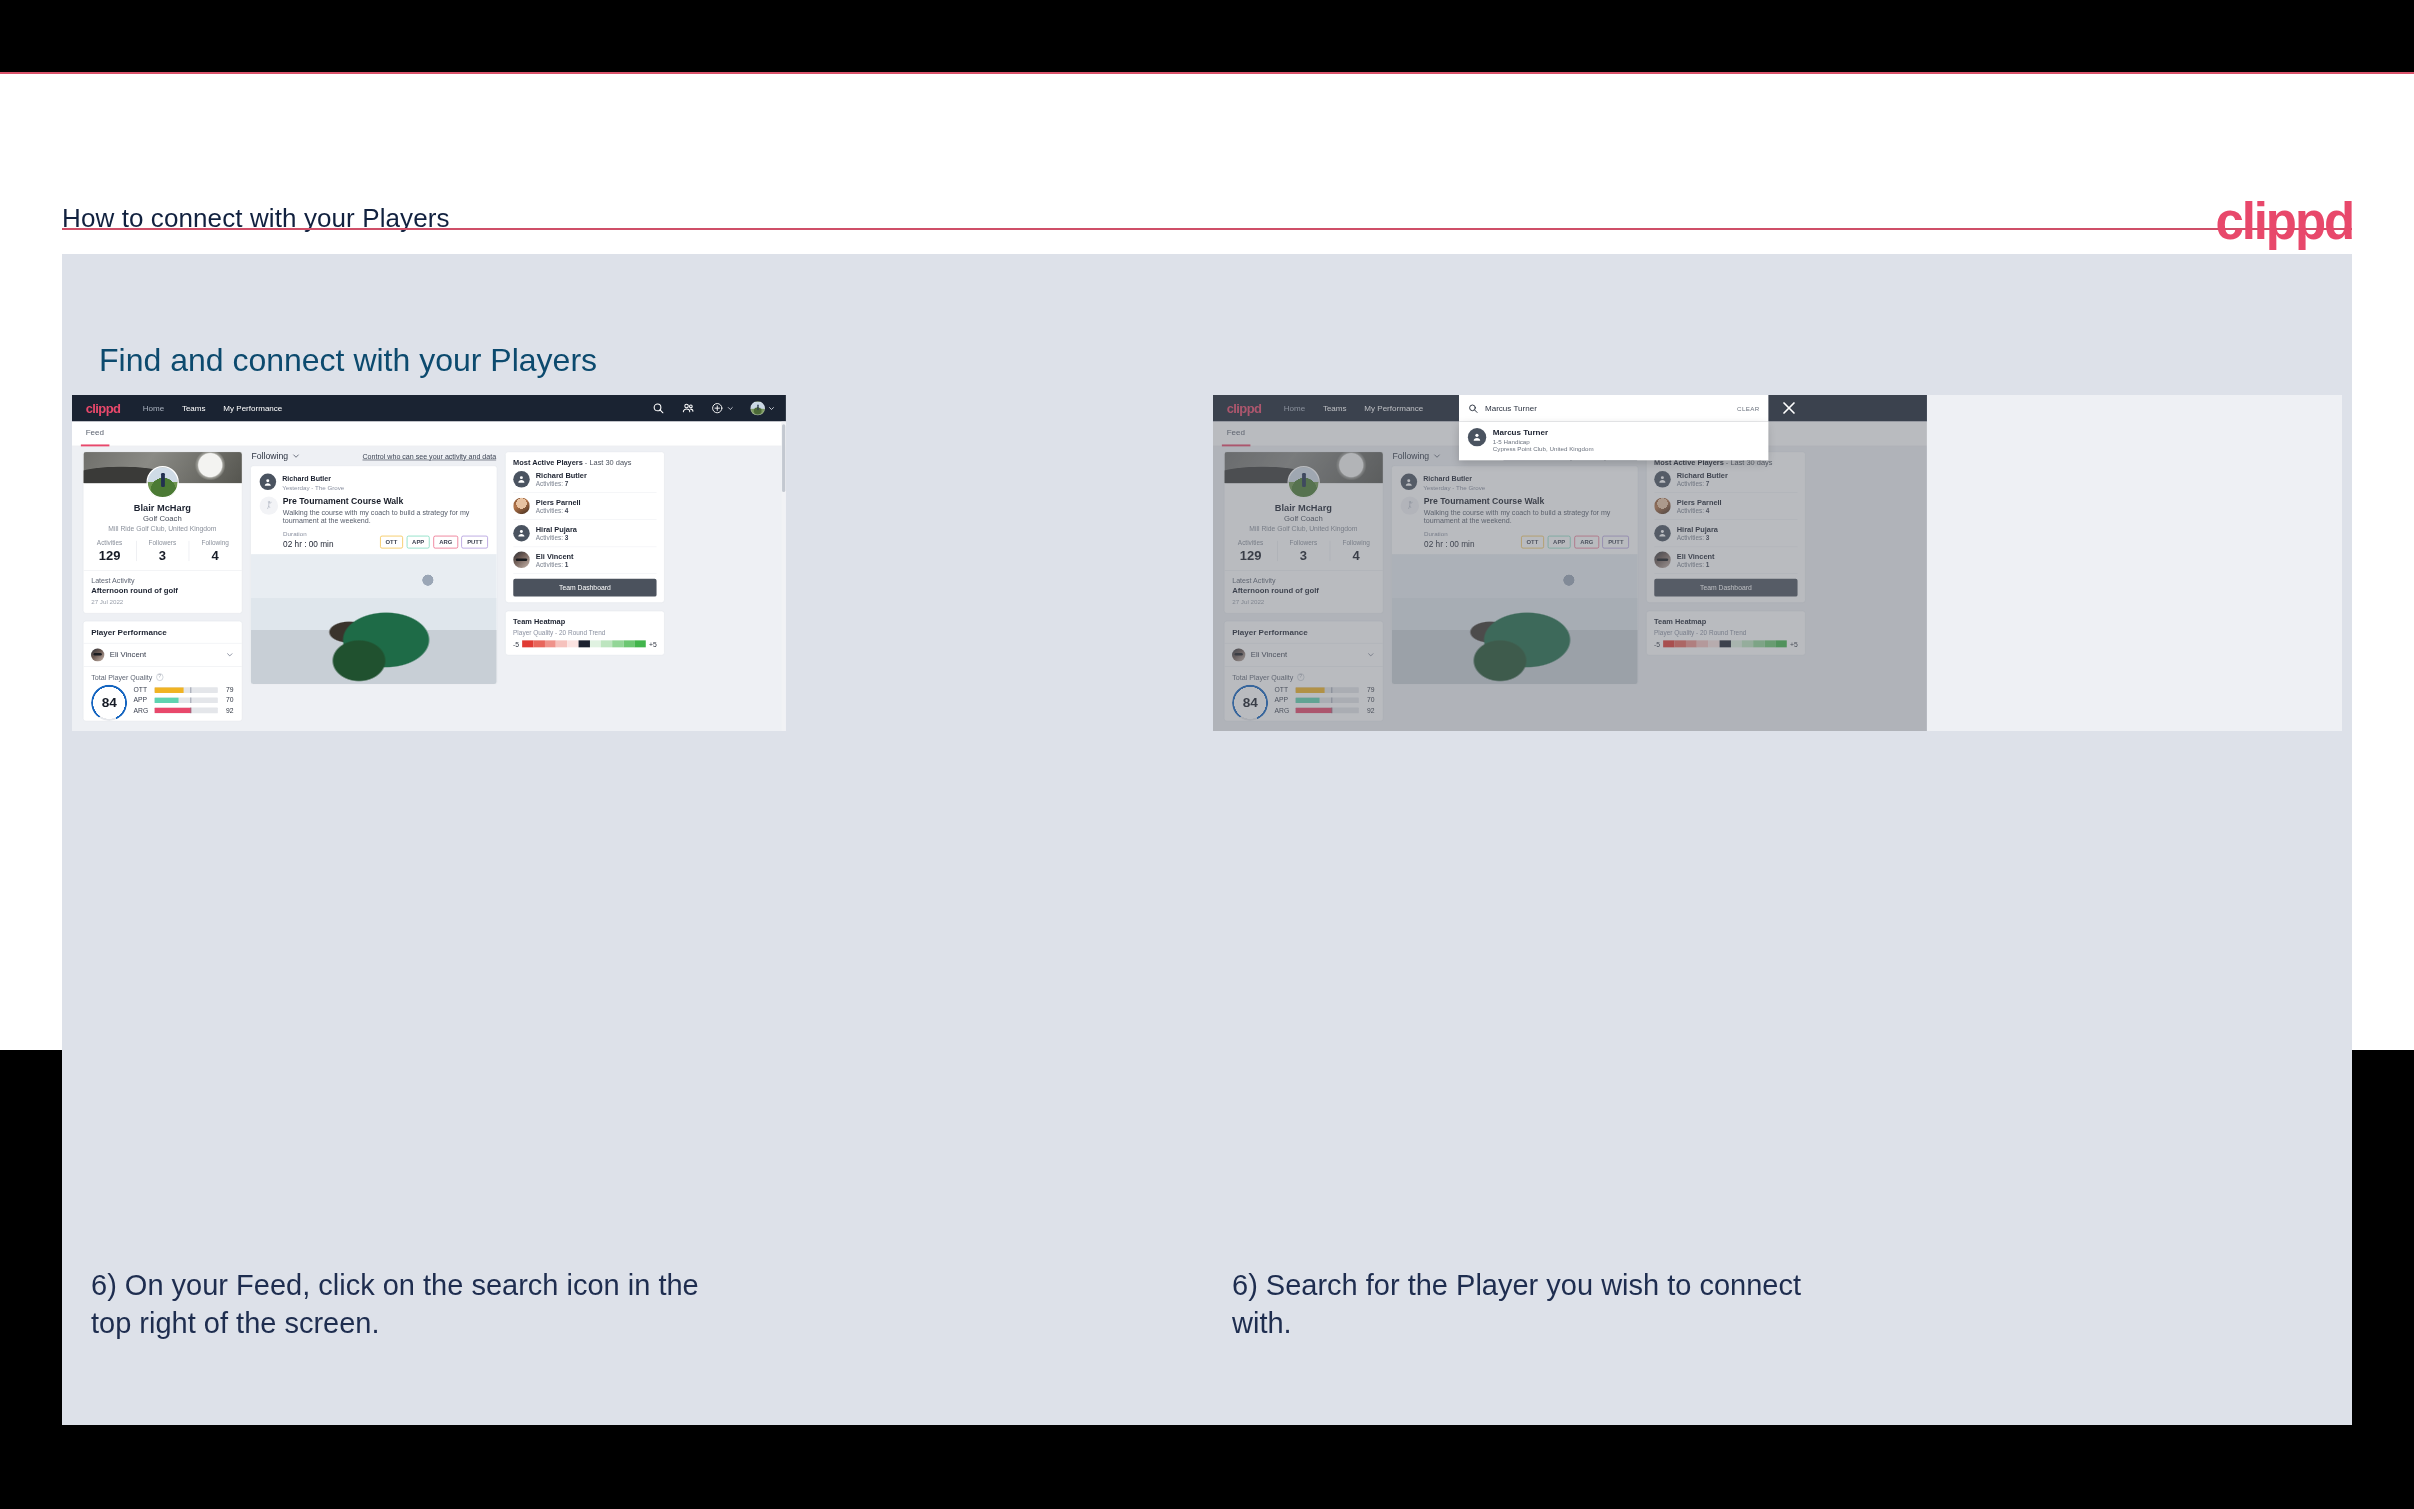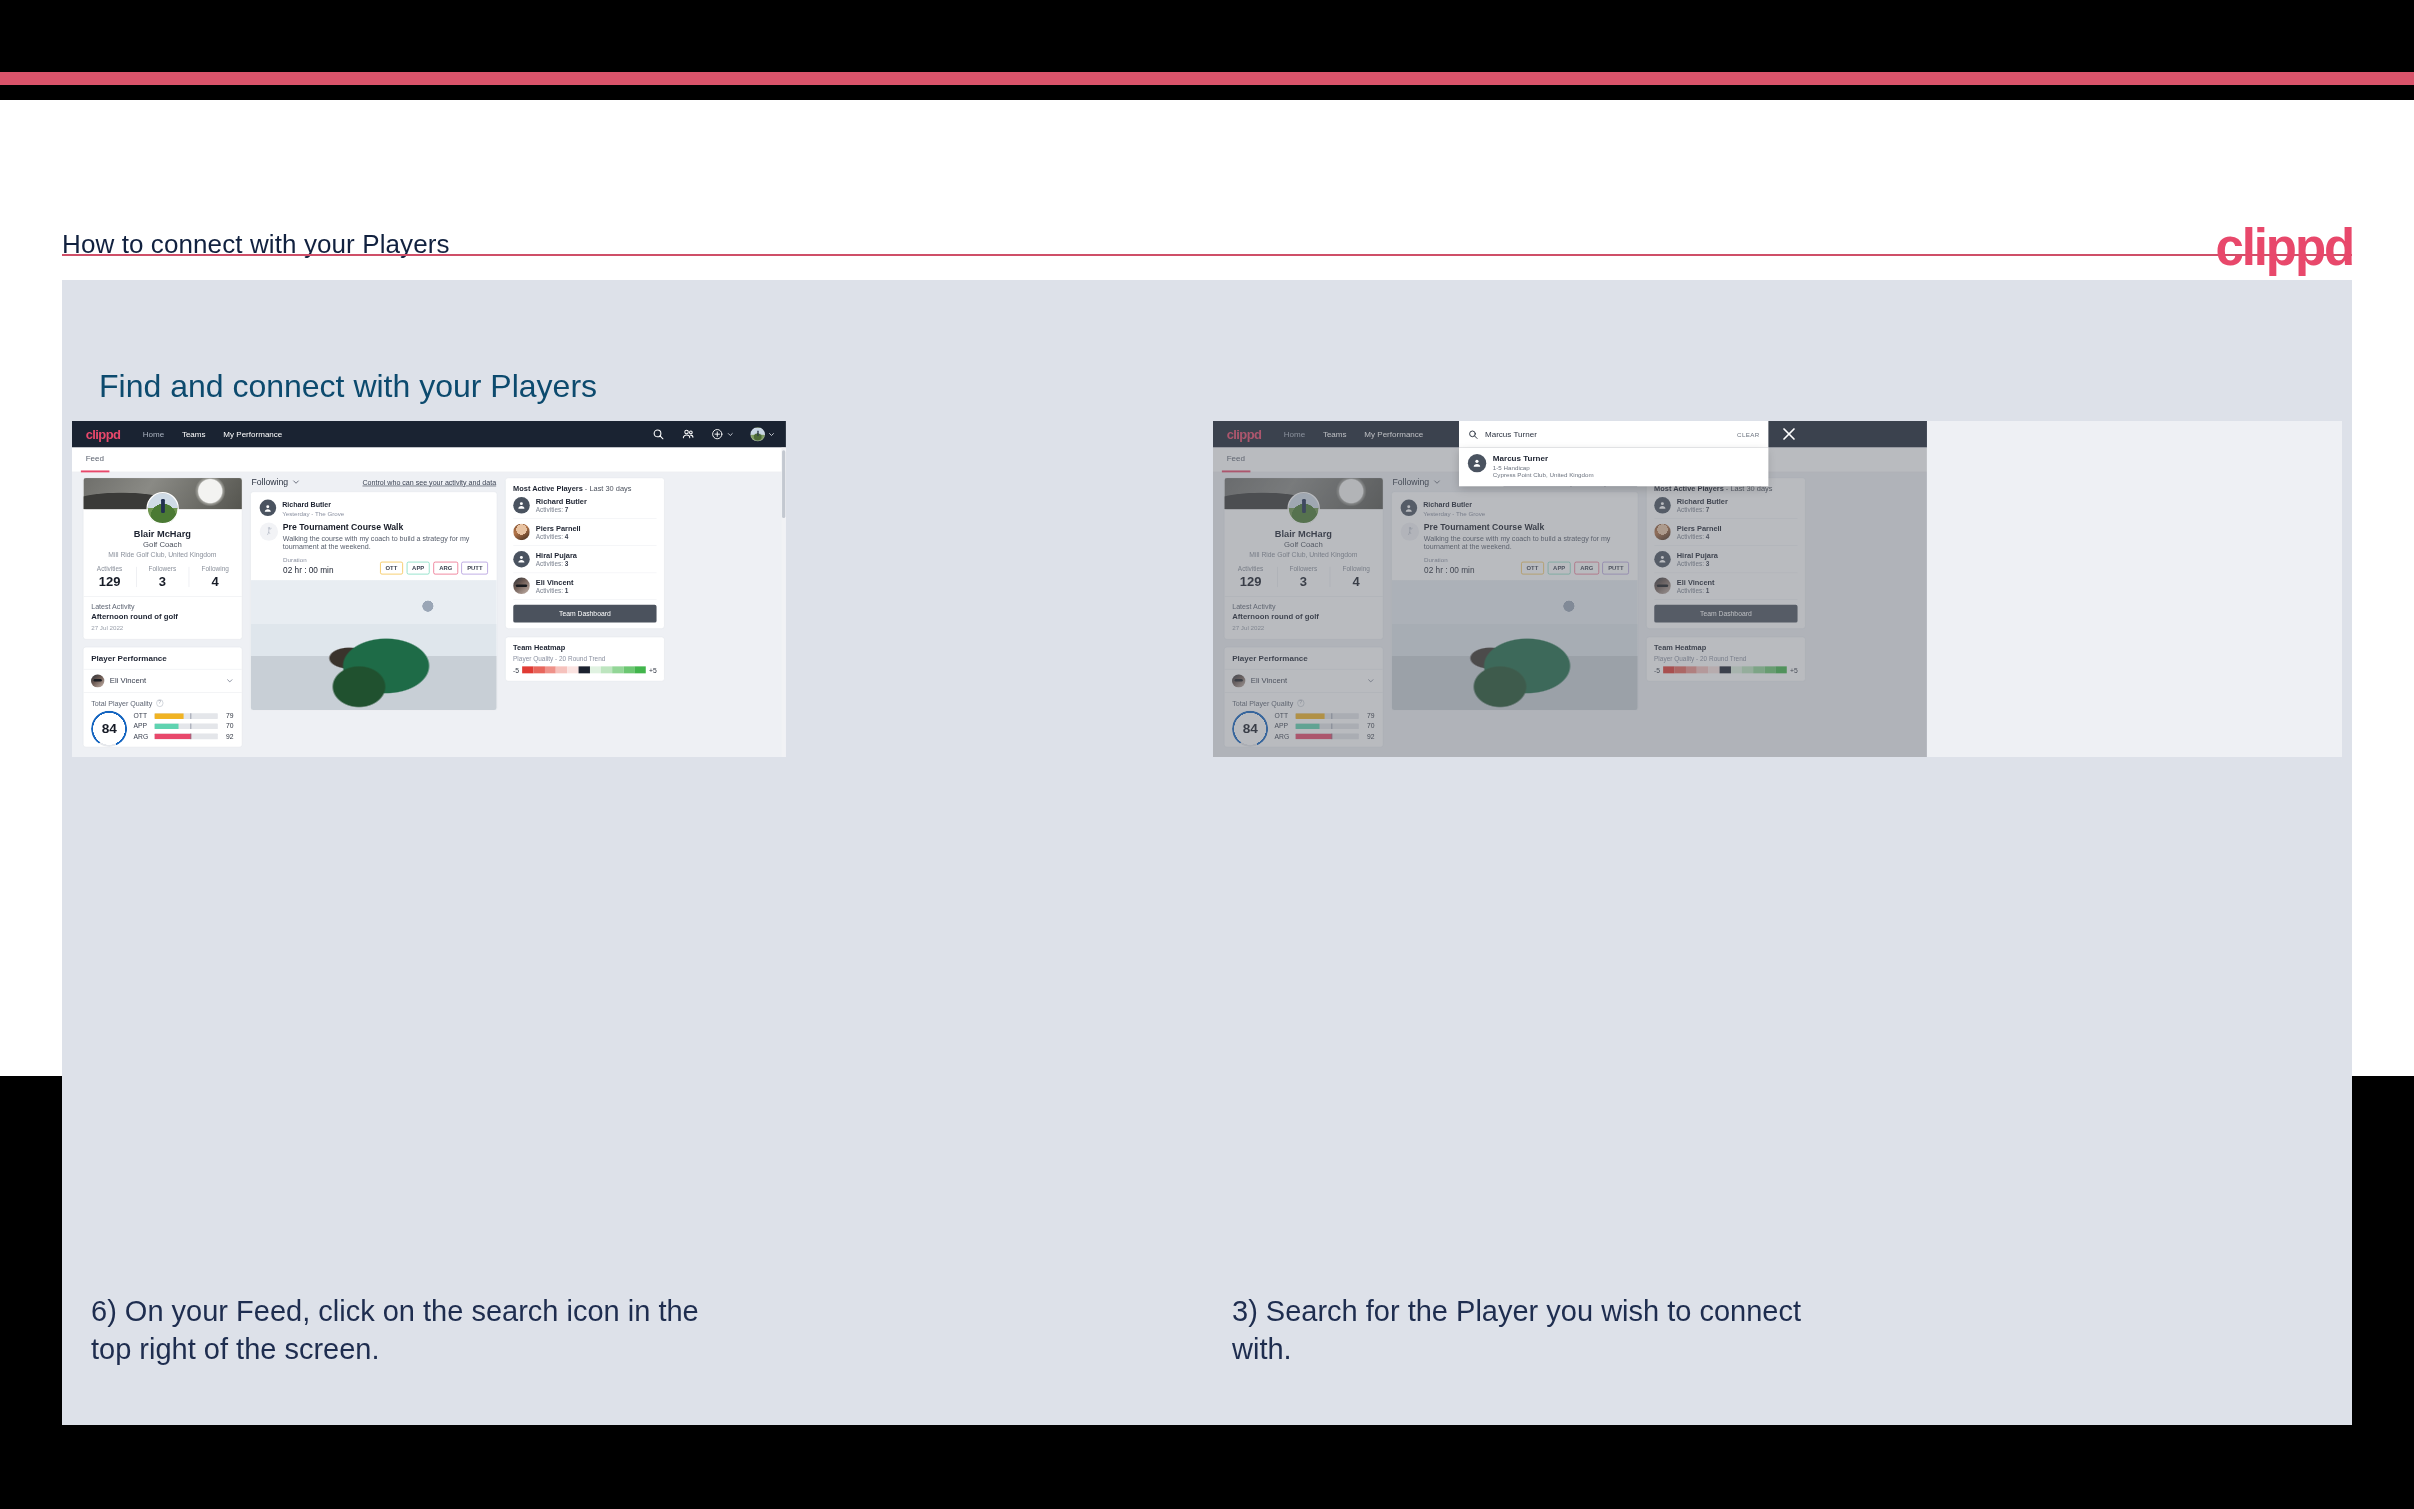--- a/index.html
+++ b/index.html
@@ -10,21 +10,21 @@
     overflow: hidden;
   }
 
   .deck { position: relative; width: 2415px; height: 1510px; background: #000; }
 
   .topbar-black { position: absolute; left:0; top:0; width:2415px; height:72px; background:#000; }
   .topbar-pink  { position: absolute; left:0; top:72px; width:2415px; height:12.7px; background:#d9536a; }
   .bottombar-black { position: absolute; left:0; top:1425px; width:2415px; height:85px; background:#000; }
 
   .slide {
-    position: absolute; left:0; top:100px; width:2415px; height:976px;
+    position: absolute; left:0; top:74px; width:2415px; height:976px;
     background:#fff;
   }
 
   
   .slide-head {
     position:absolute; left:0; top:0; width:2415px; height:156px;
   }
   .slide-head-title {
     position:absolute; left:62px; top:129px;
     font-size:26px; color:#11213f; letter-spacing:0.1px;
@@ -910,21 +910,21 @@
                 <div class="res-hcp">1-5 Handicap</div>
                 <div class="res-club">Cypress Point Club, United Kingdom</div>
               </span>
             </div>
           </div>
 
         </div>
       </div>
 
       <div class="caption caption-1">6) On your Feed, click on the search icon in the top right of the screen.</div>
-      <div class="caption caption-2">3) Search for the Player you wish to connect with.</div>
+      <div class="caption caption-2">6) Search for the Player you wish to connect with.</div>
 
     </div>
 
     <div class="footer-copy">Copyright Clippd 2022</div>
   </div>
 
   <div class="bottombar-black"></div>
 </div>
 
 

